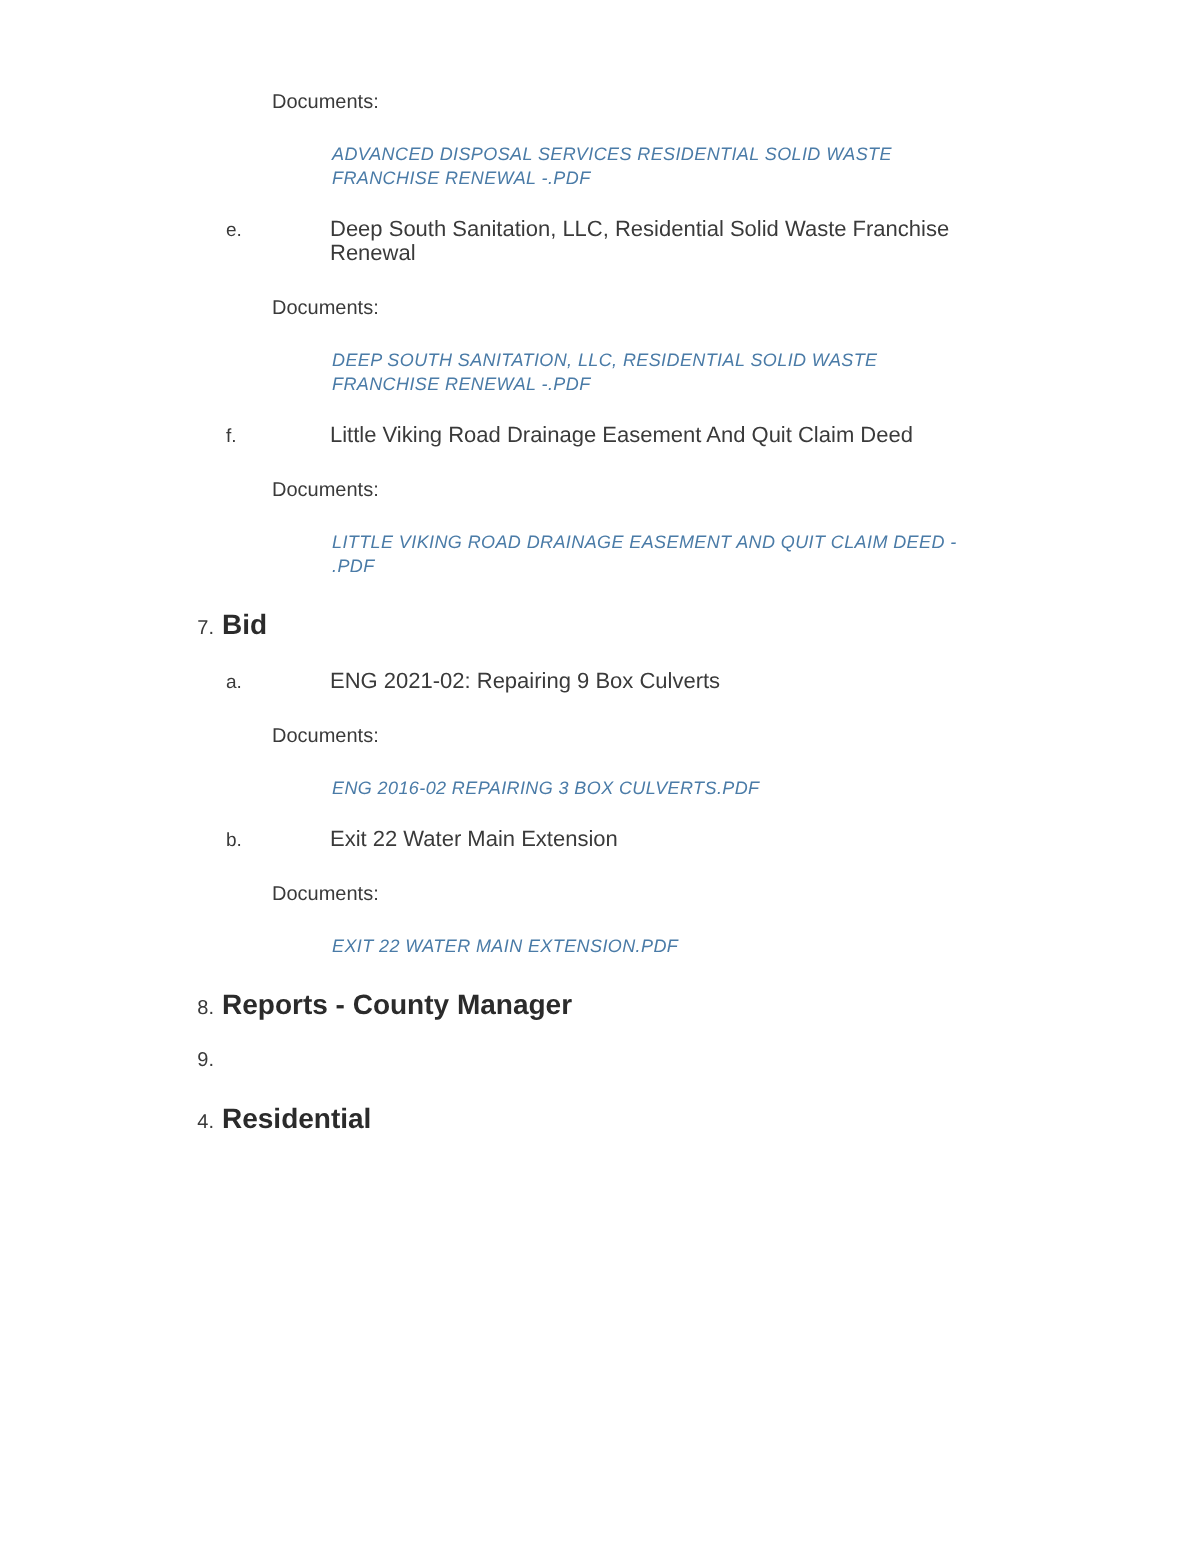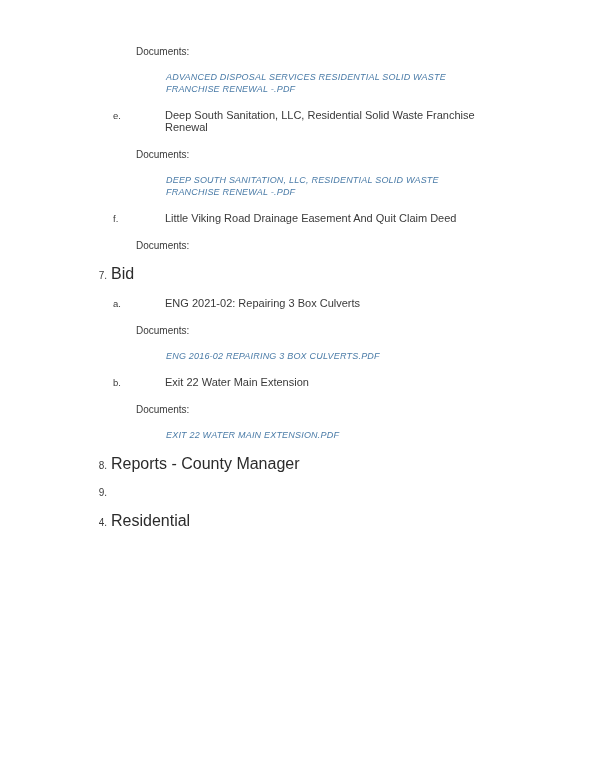--- a/index.html
+++ b/index.html
@@ -61,22 +61,22 @@
     margin-top: 14px;
   }
   .section-num {
     flex: 0 0 18px;
     text-align: right;
     margin-right: 4px;
     font-size: 10px;
     color: var(--text, #3a3a3a);
   }
   .section-title {
-    font-size: 16px;
-    font-weight: normal;
+    font-size: 14px;
+    font-weight: bold;
     color: var(--heading, #2b2b2b);
     line-height: 18px;
     max-width: 376px;
   }
 </style>
 </head>
 <body>
 
 <div class="page">
 
@@ -93,30 +93,31 @@
     <div class="doc-label">Documents:</div>
     <a class="doc-link">DEEP SOUTH SANITATION, LLC, RESIDENTIAL SOLID WASTE FRANCHISE RENEWAL -.PDF</a>
   </div>
 
   <div class="sub-item">
     <span class="sub-letter">f.</span>
     <span class="sub-title">Little Viking Road Drainage Easement And Quit Claim Deed</span>
   </div>
   <div class="doc-block">
     <div class="doc-label">Documents:</div>
+    <a class="doc-link">LITTLE VIKING ROAD DRAINAGE EASEMENT AND QUIT CLAIM DEED - .PDF</a>
   </div>
 
   <div class="section-heading">
     <span class="section-num">7.</span>
     <span class="section-title">Bid</span>
   </div>
 
   <div class="sub-item">
     <span class="sub-letter">a.</span>
-    <span class="sub-title">ENG 2021-02: Repairing 3 Box Culverts</span>
+    <span class="sub-title">ENG 2021-02: Repairing 9 Box Culverts</span>
   </div>
   <div class="doc-block">
     <div class="doc-label">Documents:</div>
     <a class="doc-link">ENG 2016-02 REPAIRING 3 BOX CULVERTS.PDF</a>
   </div>
 
   <div class="sub-item">
     <span class="sub-letter">b.</span>
     <span class="sub-title">Exit 22 Water Main Extension</span>
   </div>

